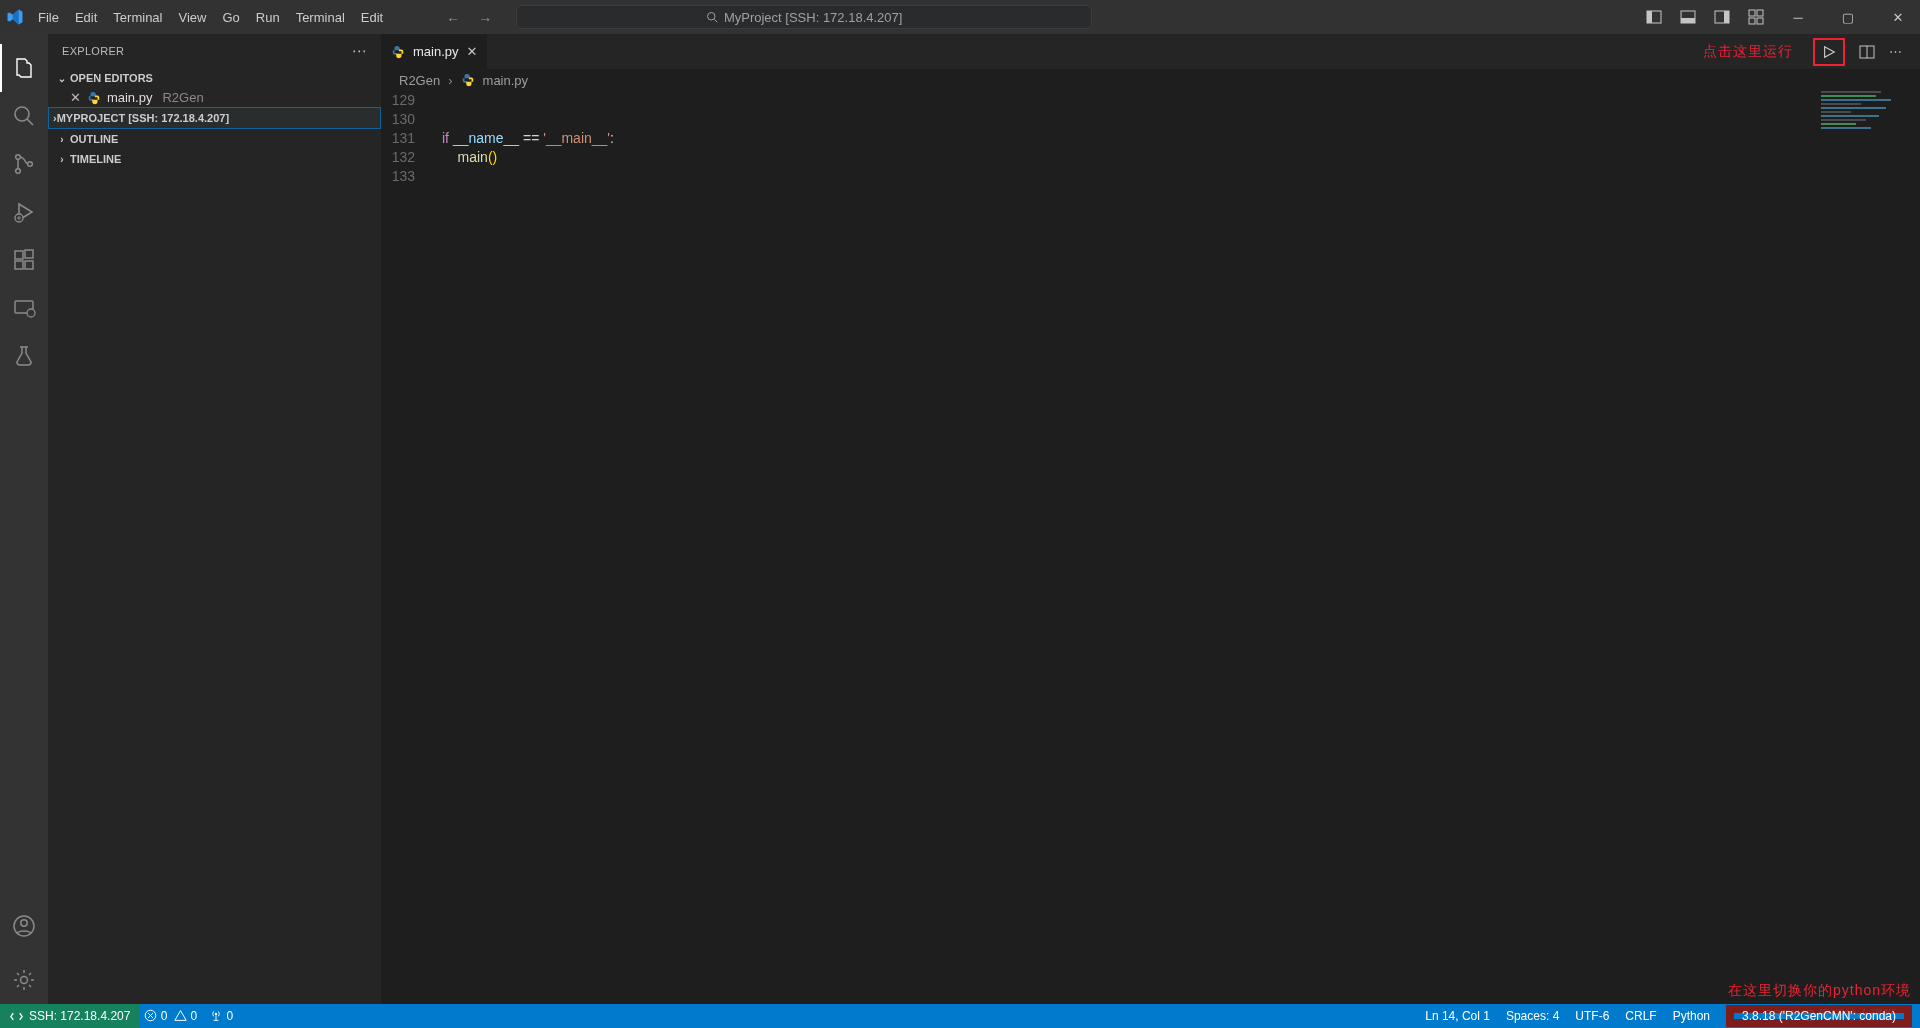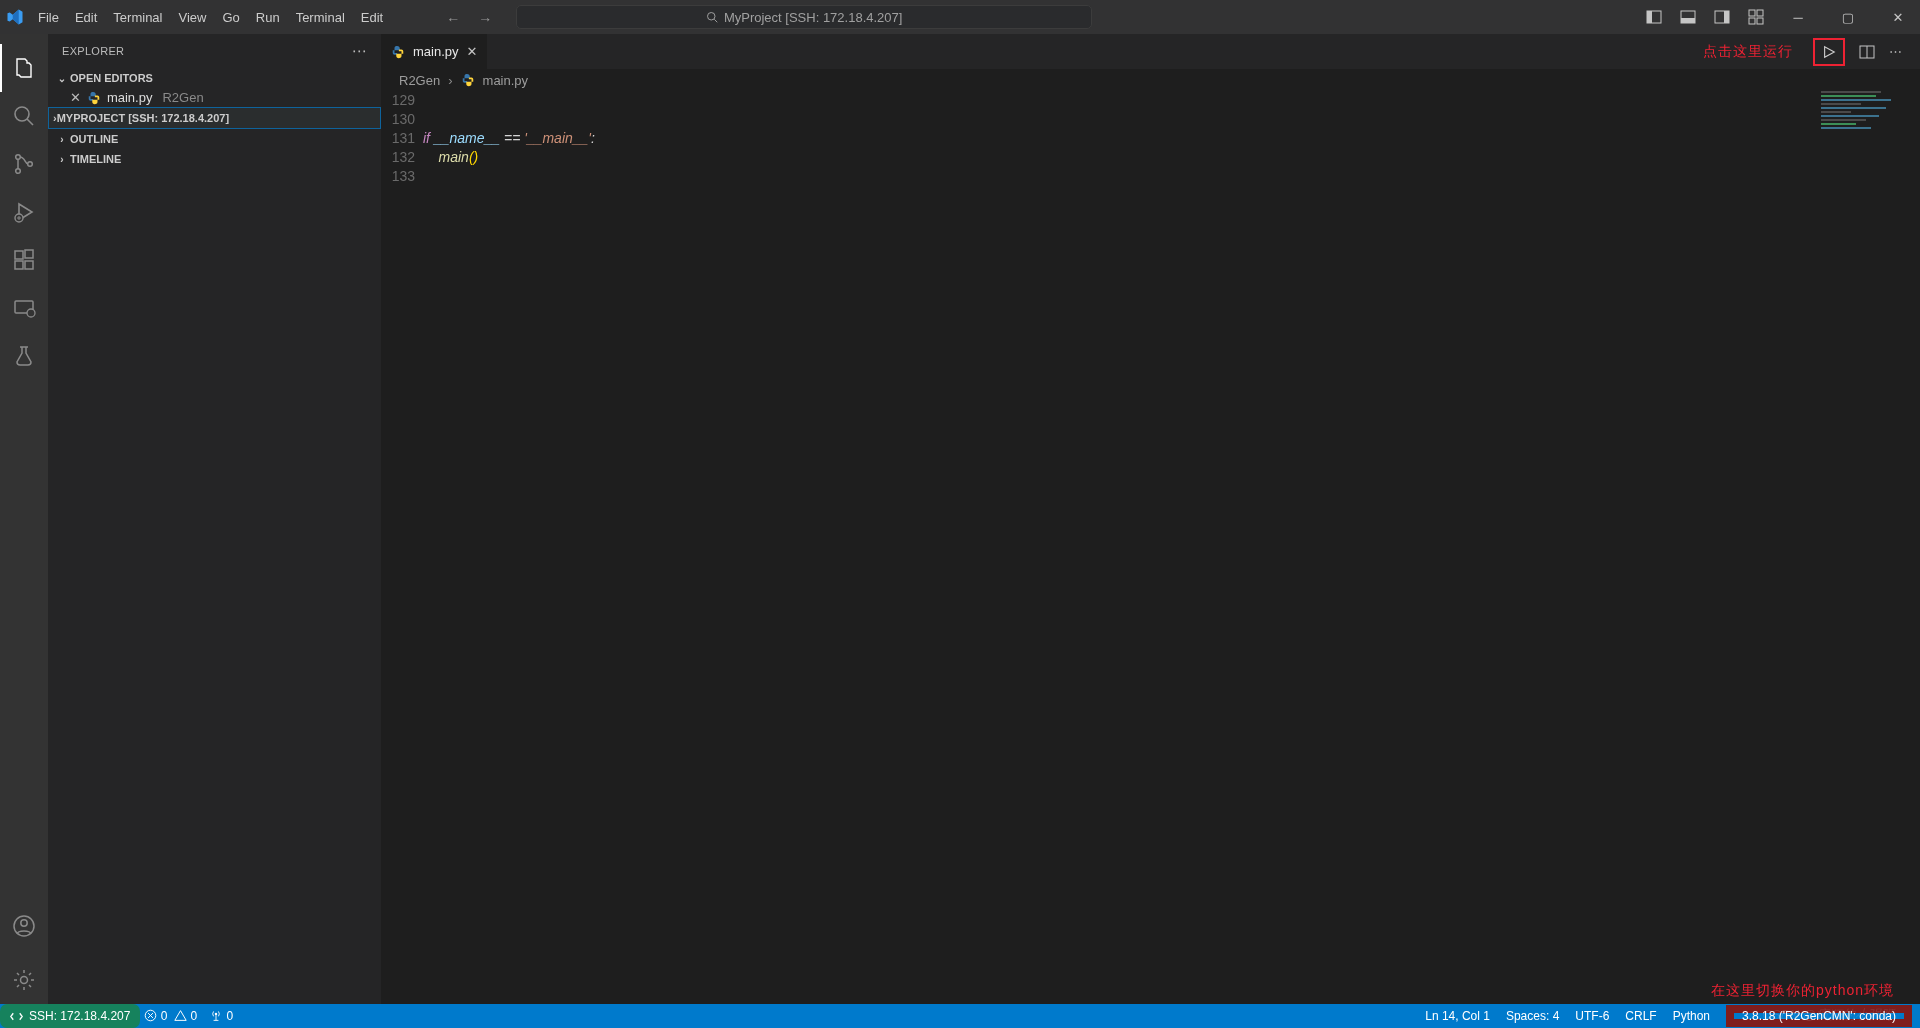--- a/index.html
+++ b/index.html
@@ -45,37 +45,37 @@
 .annot-run { color:#e23; font-size:14px; margin-right:6px; letter-spacing:1px; }
 
 
 .crumb { position:absolute; top:69px; left:381px; right:0; height:22px; background:#1e1e1e; display:flex; align-items:center; padding-left:18px; color:#9d9d9d; font-size:13px; gap:8px; }
 .crumb .sep { color:#8a8a8a; }
 
 
 .editor { position:absolute; top:91px; left:381px; right:0; bottom:24px; background:#1e1e1e; font-family:Consolas,Menlo,monospace; font-size:14px; }
 .gutter { position:absolute; left:0; top:0; width:50px; color:#6a6a6a; text-align:right; line-height:19px; padding-top:0; }
 .gutter div { padding-right:16px; height:19px; }
-.code { position:absolute; left:42px; top:0; color:#d4d4d4; line-height:19px; white-space:pre;font-style:italic; }
+.code { position:absolute; left:61px; top:0; color:#d4d4d4; line-height:19px; white-space:pre; }
 .kw { color:#c586c0; }
 .var { color:#9cdcfe; }
 .str { color:#ce9178; }
 .fn { color:#dcdcaa; }
 .brk { color:#ffd700; }
 
 .minimap { position:absolute; right:14px; top:0; width:85px; height:60px; opacity:0.8; }
 .mm-line { height:2px; margin-bottom:2px; }
 
 
 .status { position:absolute; left:0; right:0; bottom:0; height:24px; background:#007acc; color:#fff; display:flex; align-items:center; font-size:12px; padding:0 8px; }
 .status .s-left { display:flex; align-items:center; gap:12px; }
-.status .remote { background:#16825d; margin:-0px -8px; padding:0 10px; height:24px; display:flex; align-items:center; gap:6px;border-radius:7px; }
+.status .remote { background:#16825d; margin:-0px -8px; padding:0 10px; height:24px; display:flex; align-items:center; gap:6px; }
 .status .s-right { margin-left:auto; display:flex; align-items:center; gap:16px; }
 .interp-box { border:8px solid #7f1d1d; padding:0 8px; height:22px; display:flex; align-items:center; }
-.annot-env { position:absolute; right:26px; bottom:28px; color:#e23; font-size:14px; letter-spacing:1px; }
+.annot-env { position:absolute; right:9px; bottom:28px; color:#e23; font-size:14px; letter-spacing:1px; }
 .watermark { position:absolute; right:26px; bottom:4px; color:rgba(200,200,200,0.15); font-size:13px; pointer-events:none;font-style:italic; }
 
 svg { display:block; }
 </style>
 </head>
 <body>
 
 <div class="titlebar">
   <span class="logo">
     <svg viewBox="0 0 24 24" width="18" height="18">

